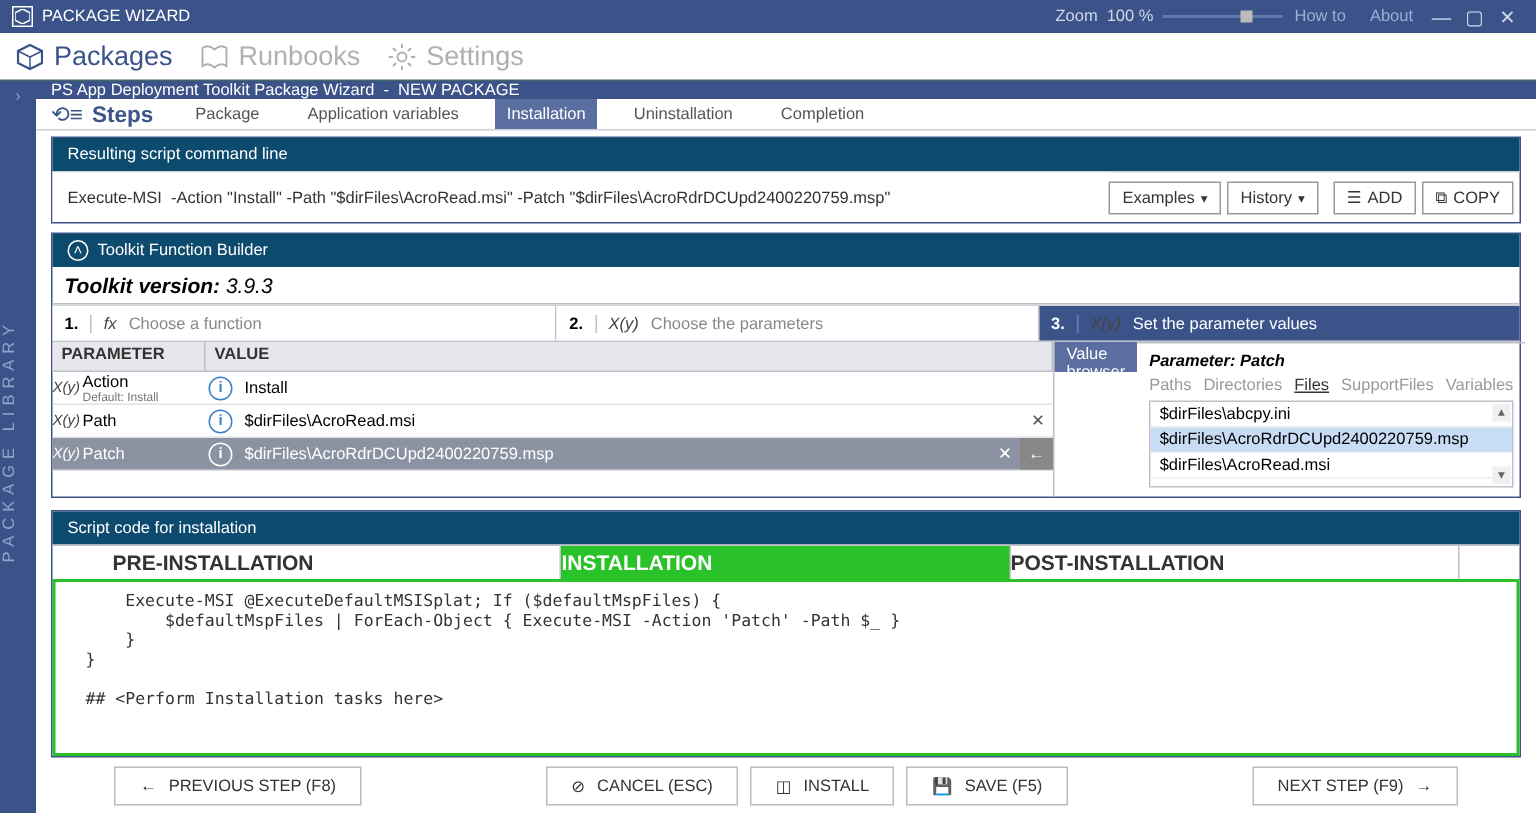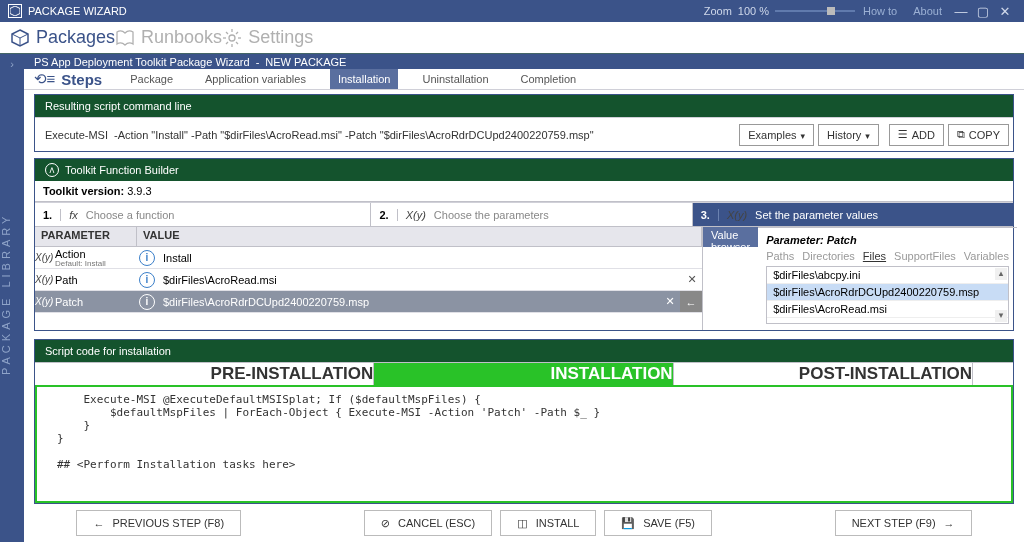--- a/index.html
+++ b/index.html
@@ -9,21 +9,21 @@
 .title-bar { height: 22px; background: #3b5389; color: #fff; display: flex; align-items: center; padding: 0 8px; }
 .title-bar .cube { width: 14px; height: 14px; border: 1.5px solid #fff; transform: rotate(0deg); margin-right: 6px; display:flex; align-items:center; justify-content:center; }
 .title-bar .title-text { flex: 1; font-size: 11px; }
 .title-bar .zoom-wrap { display: flex; align-items: center; gap: 6px; color: #cfd8ea; font-size: 11px; }
 .title-bar .slider { width: 80px; height: 2px; background: #607aad; position: relative; }
 .title-bar .slider-thumb { position: absolute; left: 52px; top: -3px; width: 8px; height: 8px; background: #bbb; border-radius: 0; }
 .title-bar .menu-link { color: #9bb0d4; margin: 0 8px; font-size: 11px; cursor: pointer; }
 .title-bar .win-btn { width: 22px; text-align: center; color: #cfd8ea; font-size: 13px; cursor: pointer; }
 
 
-.main-nav { height: 32px; background: #fff; display: flex; align-items: center; padding: 0 10px; border-bottom: 1px solid #466; }
+.main-nav { height: 32px; background: #fff; display: flex; align-items: center; padding: 0 10px; gap: 18px; border-bottom: 1px solid #466; }
 .main-nav .nav-item { display: flex; align-items: center; gap: 6px; color: #b0b0b0; font-size: 18px; font-weight: 400; cursor: pointer; }
 .main-nav .nav-item.active { color: #3b5389; }
 .nav-icon { width: 20px; height: 20px; display: inline-flex; align-items: center; justify-content: center; }
 .nav-icon svg { fill: currentColor; stroke: currentColor; }
 
 
 .left-strip { position: absolute; left:0; top:54px; bottom:0; width: 24px; background: #3b5389; color: #8fa4c9; writing-mode: vertical-rl; text-align: center; letter-spacing: 4px; font-size: 11px; padding-top: 8px; transform: rotate(180deg); }
 .left-collapse { position: absolute; left:0; top:54px; width:24px; height:20px; background:#3b5389; color:#8fa4c9; text-align:center; line-height:20px; z-index:2; cursor:pointer;}
 
 .workspace { position: absolute; left: 24px; right: 0; top: 54px; bottom: 0; background: #fff; display: flex; flex-direction: column; }
@@ -32,21 +32,21 @@
 .wizard-header { height: 22px; background: #3b5389; color: #fff; display: flex; align-items: center; padding: 0 10px; font-size: 11px; gap: 6px; }
 
 
 .steps-bar { height: 28px; display: flex; align-items: center; background: #fff; border-bottom: 1px solid #d0d0d8; padding: 0 10px; gap: 16px; }
 .steps-bar .steps-icon { color: #3b5389; font-size: 15px; margin-right: -10px; }
 .steps-bar .steps-label { color: #3b5389; font-weight: 600; font-size: 15px; margin-right: 4px; }
 .steps-bar .step { color: #555; font-size: 11px; padding: 4px 8px; cursor: pointer; }
 .steps-bar .step.active { background: #5a6f9f; color: #fff; }
 
 
-.panel-header { height: 22px; background: #14532d; color: #fff; padding: 0 10px; display: flex; align-items: center; font-size: 11px; }
+.panel-header { height: 22px; background: #0c4a6e; color: #fff; padding: 0 10px; display: flex; align-items: center; font-size: 11px; }
 .margin-wrap { margin: 4px 10px 0 10px; border: 1px solid #3b5389; }
 .cmd-row { display: flex; align-items: center; height: 34px; border-top: 1px solid #d0d0d8; }
 .cmd-input { flex:1; border:none; outline:none; padding: 0 10px; font-size: 11px; color: #333; height:100%; }
 .small-btn { height: 22px; border: 1px solid #999; background: #fff; padding: 0 8px; font-size: 11px; cursor: pointer; display:flex; align-items:center; gap:4px; margin-right: 4px; color:#333;}
 .small-btn .arrow-down::after{content:"▾"; font-size:9px;}
 
 
 .builder-top { display: flex; height: 24px; border-top:1px solid #d0d0d8; }
 .builder-step { display: flex; align-items: center; border-right: 1px solid #c0c0c8; padding: 0 8px; gap: 8px; flex:1; background:#fff;}
 .builder-step .num { font-weight: bold; border-right: 1px solid #c0c0c8; padding-right:8px; }
@@ -77,27 +77,27 @@
 .vb-body{ padding:6px 8px; border-top:1px solid #c0c0c8; flex:1;}
 .vb-param{font-weight:bold; margin-bottom:4px;font-style:italic;}
 .vb-tabs{display:flex; gap:8px; font-size:11px; color:#999; margin-bottom:4px;}
 .vb-tabs .t{cursor:pointer;}
 .vb-tabs .t.active{color:#333; text-decoration:underline;}
 .vb-list{border:1px solid #c0c0c8; height:58px; overflow:auto; position:relative;}
 .vb-item{padding:2px 6px; font-size:11px; border-bottom:1px solid #eee; cursor:pointer;}
 .vb-item.selected{background:#c8dcf5;}
 .vb-scroll-arrow{position:absolute; right:1px; width:12px; height:12px; text-align:center; font-size:9px; color:#666; background:#f0f0f0;}
 
-.version-row{padding:4px 8px; font-size:11px; border-bottom:1px solid #c0c0c8;}
+.version-row{padding:4px 8px; font-size:14px; border-bottom:1px solid #c0c0c8;font-style:italic;}
 .version-row b{font-weight:bold;}
 
 
 .script-panel { margin: 8px 10px 0 10px; border:1px solid #3b5389; display:flex; flex-direction:column; }
 .phase-tabs{display:flex; border-top:1px solid #c0c0c8;}
-.phase-tab{flex:1; text-align:right; height:22px; line-height:22px; font-size:17px; font-weight:600; border-right:1px solid #c0c0c8; background:#fff; color:#333; cursor:pointer;}
+.phase-tab{flex:1; text-align:left; height:22px; line-height:22px; font-size:14px; font-weight:600; border-right:1px solid #c0c0c8; background:#fff; color:#333; cursor:pointer;}
 .phase-tab.active{background:#29c228; color:#fff;}
 .code-box{ border:2px solid #29c228; height:118px; padding:6px 20px; font-family:Consolas,monospace; font-size:11px; color:#333; white-space:pre; overflow:auto;}
 
 
 .bottom-bar{ display:flex; align-items:center; justify-content:center; gap:14px; padding:6px 10px;}
 .big-btn{ height:26px; border:1px solid #bbb; background:#fff; padding:0 16px; font-size:11px; display:flex; align-items:center; gap:8px; cursor:pointer; color:#333;}
 .spacer{flex:1;}
 .btn-group{display:flex; gap:8px;}
 
 .collapse-btn{width:14px; height:14px; border:1px solid #fff; border-radius:50%; display:inline-flex; align-items:center; justify-content:center; font-size:10px; margin-right:6px; cursor:pointer;}

